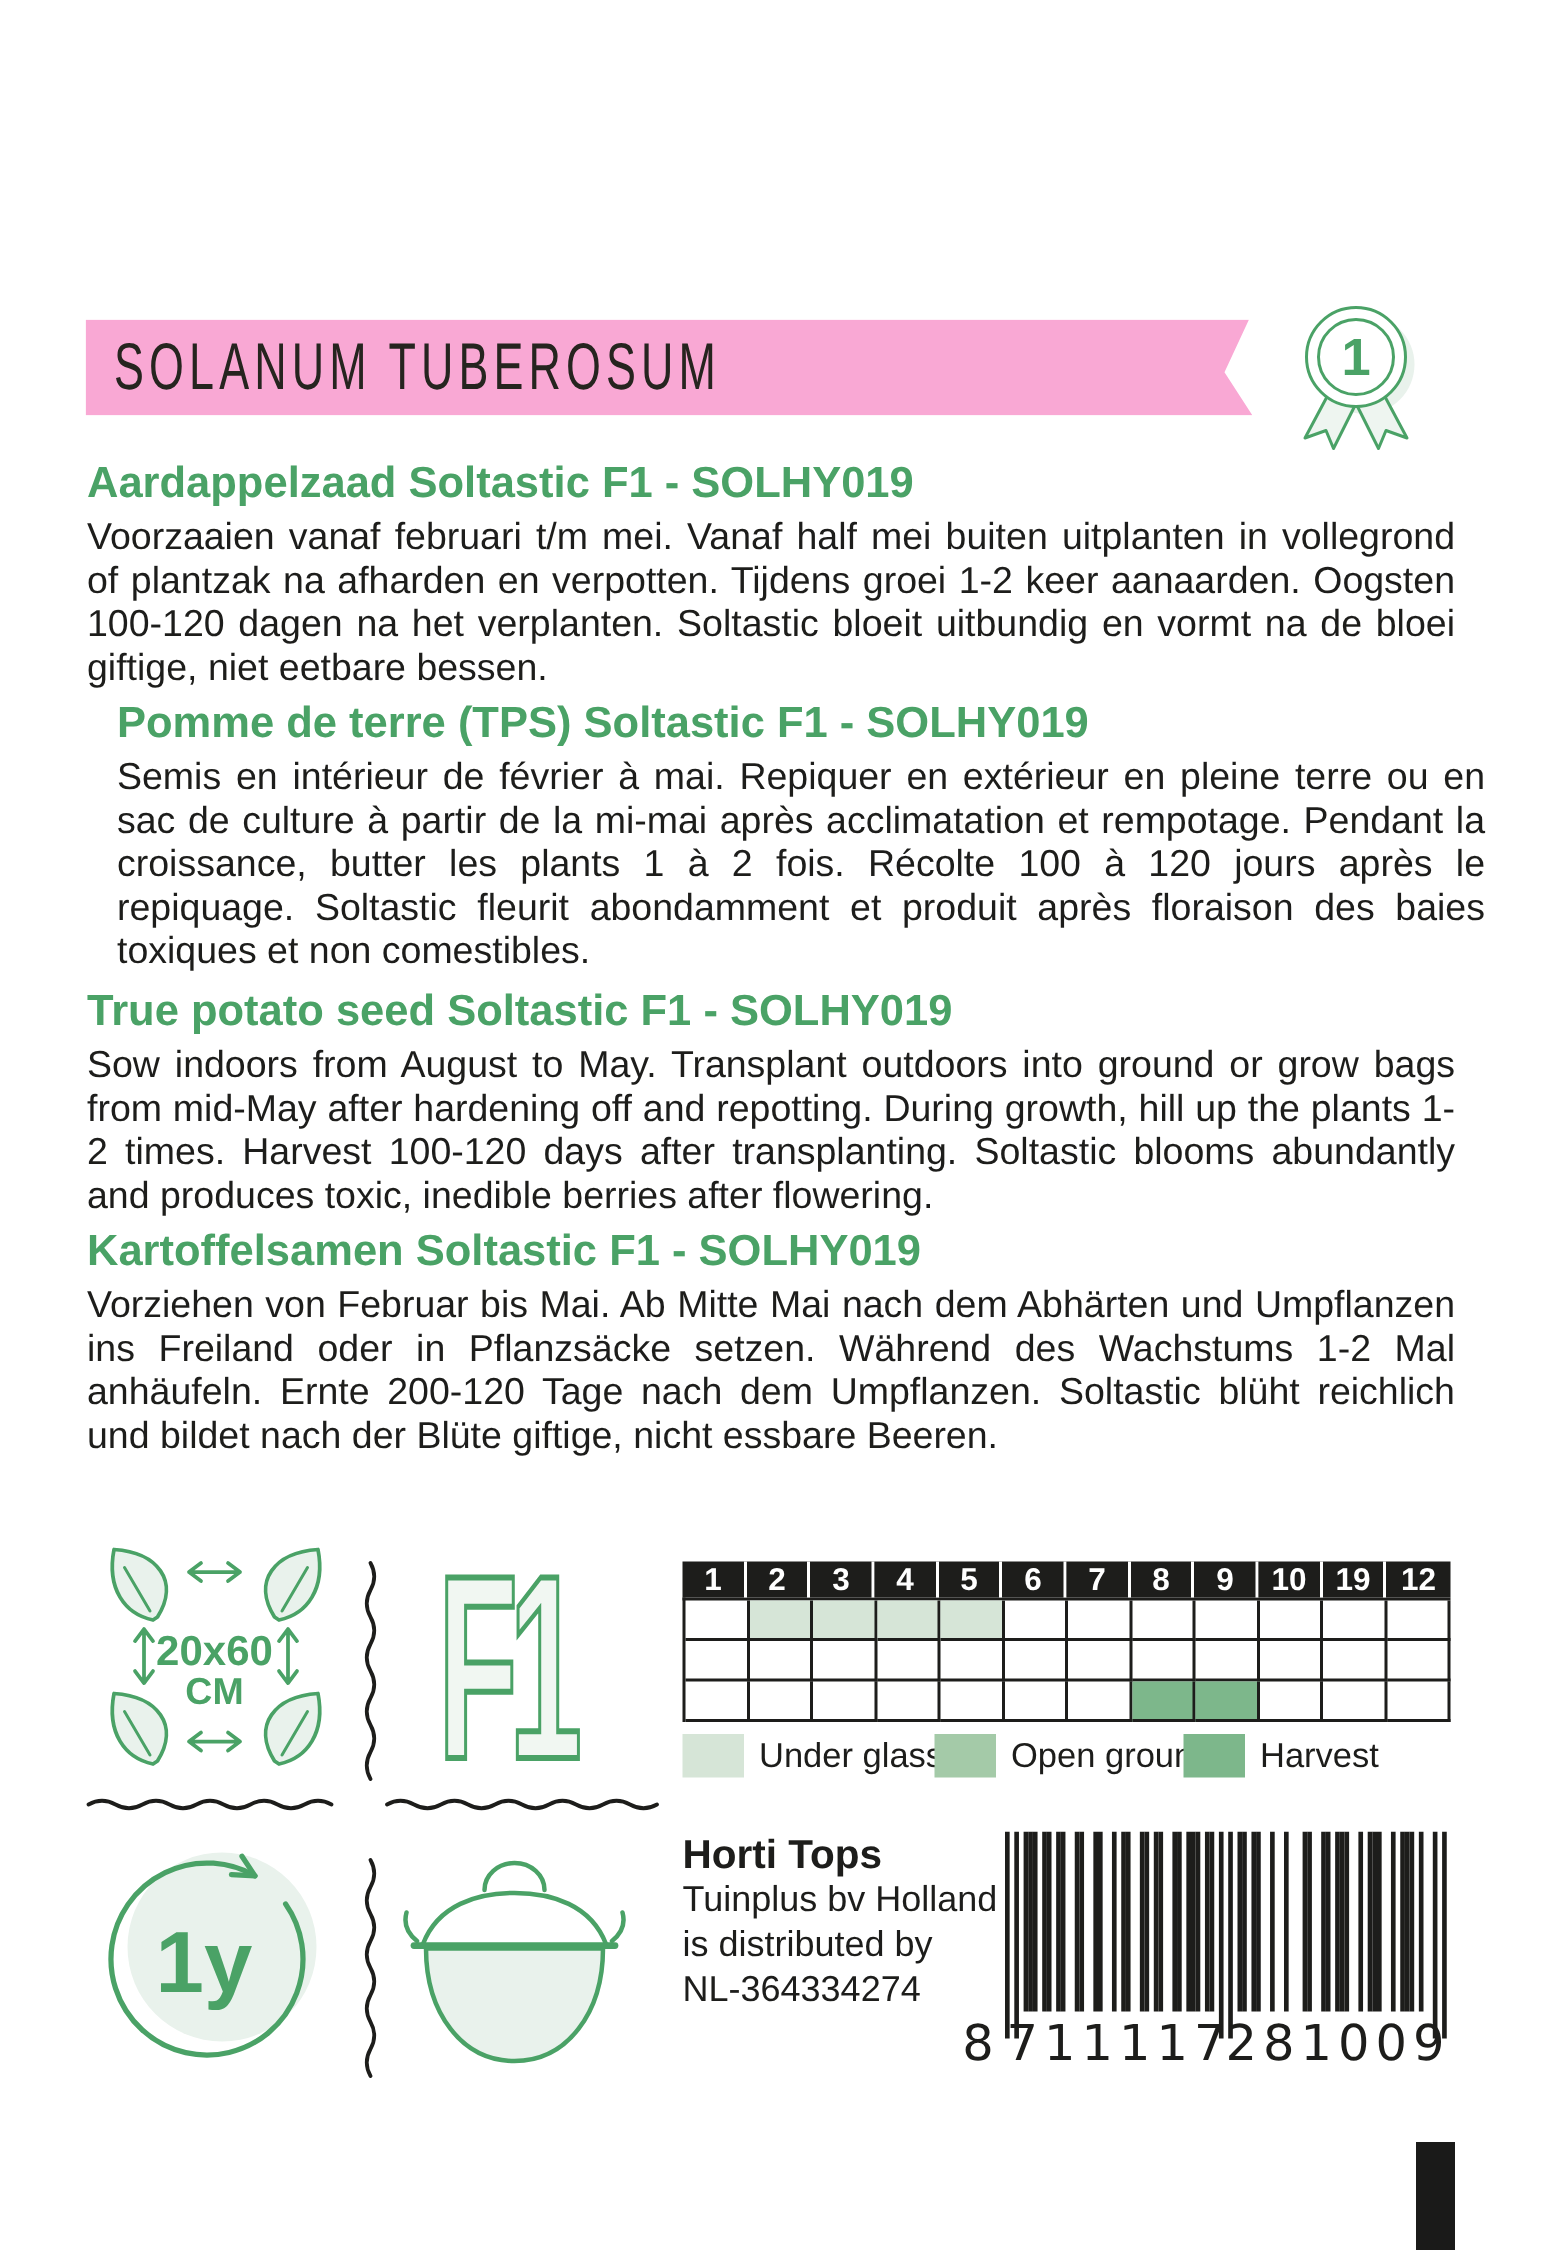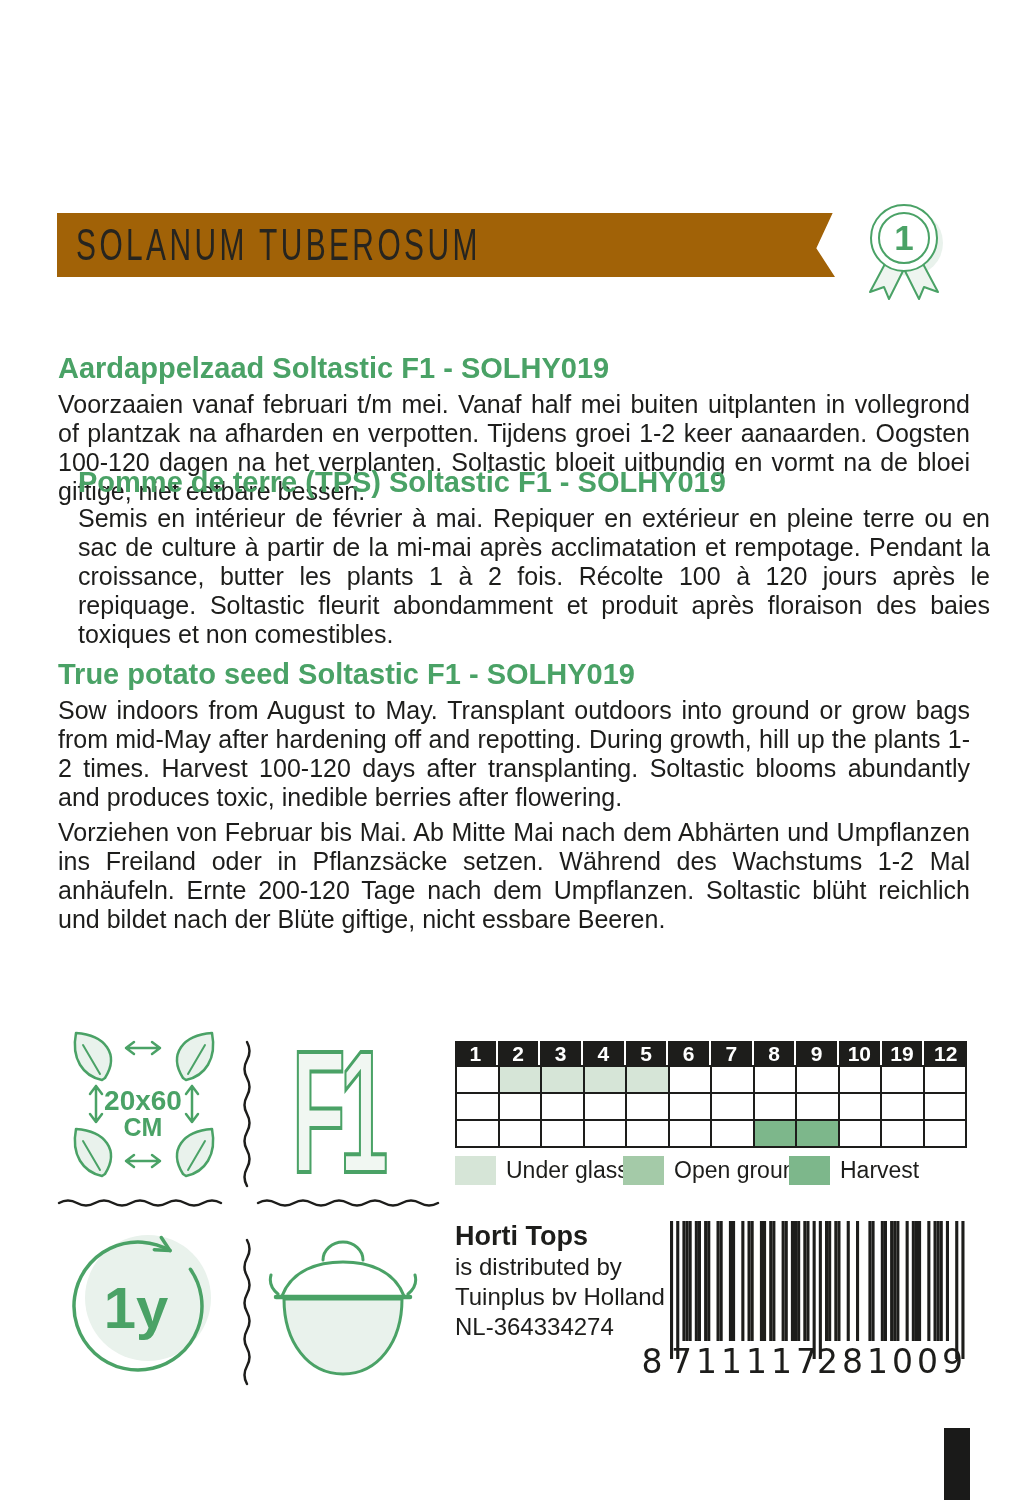--- a/index.html
+++ b/index.html
@@ -3,32 +3,32 @@
 <meta charset="utf-8">
 <style>
   html,body{margin:0;padding:0;background:#ffffff;}
   .page{
     position:relative;width:1029px;height:1500px;background:#fff;overflow:hidden;
     font-family:"Liberation Sans",sans-serif;color:#1d1d1b;
   }
   
   .title-band{
     position:absolute;left:57px;top:213px;width:778px;height:64px;
-    background:#a16207;display:flex;align-items:center;
+    background:#f9a8d4;display:flex;align-items:center;
     clip-path:polygon(0 0,99.7% 0,97.6% 55%,100% 100%,0 100%);
   }
   .title-text{
     font-size:44px;letter-spacing:5px;color:#26241f;white-space:nowrap;
     transform:scaleX(0.68);transform-origin:left center;padding-left:28px;font-weight:500;
   }
   
   .section{position:absolute;left:58px;width:912px;}
   .section h2{margin:0 0 6px 0;font-size:29px;line-height:32px;color:#4aa266;font-weight:bold;}
   .section p{margin:0;font-size:25px;line-height:29px;text-align:justify;color:#1d1d1b;}
-  .sec-nl{top:306px;margin-top:46px;} .sec-fr{top:466px;margin-left:20px;} .sec-en{top:658px;} .sec-de{top:818px;}
+  .sec-nl{top:306px;} .sec-fr{top:466px;margin-left:20px;} .sec-en{top:658px;} .sec-de{top:818px;}
   .abs{position:absolute;}
   
   #calendar{position:absolute;left:455px;top:1041px;width:512px;}
   .cal-header{display:grid;grid-template-columns:repeat(12,1fr);}
   .cal-header .hcell{
     background:#1d1d1b;color:#fff;font-weight:bold;font-size:21px;text-align:center;
     height:24px;line-height:25px;border-right:2px solid #fff;box-sizing:border-box;
   }
   .cal-header .hcell:last-child{border-right:none;}
   .cal-body{
@@ -80,20 +80,21 @@
   </div>
   <div class="section sec-fr">
     <h2>Pomme de terre (TPS) Soltastic F1 - SOLHY019</h2>
     <p>Semis en intérieur de février à mai. Repiquer en extérieur en pleine terre ou en sac de culture à partir de la mi-mai après acclimatation et rempotage. Pendant la croissance, butter les plants 1 à 2 fois. Récolte 100 à 120 jours après le repiquage. Soltastic fleurit abondamment et produit après floraison des baies toxiques et non comestibles.</p>
   </div>
   <div class="section sec-en">
     <h2>True potato seed Soltastic F1 - SOLHY019</h2>
     <p>Sow indoors from August to May. Transplant outdoors into ground or grow bags from mid-May after hardening off and repotting. During growth, hill up the plants 1-2 times. Harvest 100-120 days after transplanting. Soltastic blooms abundantly and produces toxic, inedible berries after flowering.</p>
   </div>
   <div class="section sec-de">
+    <h2>Kartoffelsamen Soltastic F1 - SOLHY019</h2>
     <p>Vorziehen von Februar bis Mai. Ab Mitte Mai nach dem Abhärten und Umpflanzen ins Freiland oder in Pflanzsäcke setzen. Während des Wachstums 1-2 Mal anhäufeln. Ernte 200-120 Tage nach dem Umpflanzen. Soltastic blüht reichlich und bildet nach der Blüte giftige, nicht essbare Beeren.</p>
   </div>
 
   <svg class="abs" style="left:56px;top:1030px;" width="165" height="150" viewBox="0 0 165 150">
     <defs>
       <g id="leaf">
         <path d="M9,46 C-6,22 9,3 38,1 C43,27 31,44 12,48 Z" fill="#e9f2ec" stroke="#4aa266" stroke-width="2.5" stroke-linejoin="round"></path>
         <path d="M14,42 L31,13" stroke="#4aa266" stroke-width="2" stroke-linecap="round" fill="none"></path>
       </g>
     </defs>
@@ -211,22 +212,22 @@
     <path d="M55,34 a20,18 0 0 1 40,0" fill="#ffffff" stroke="#4aa266" stroke-width="3" stroke-linecap="round"></path>
     <path d="M14,70 C24,44 50,36 75,36 C100,36 126,44 136,70" fill="#ffffff" stroke="#4aa266" stroke-width="3" stroke-linecap="round"></path>
     <path d="M10,68 q-10,-8 -7,-19" fill="none" stroke="#4aa266" stroke-width="3" stroke-linecap="round"></path>
     <path d="M140,68 q10,-8 7,-19" fill="none" stroke="#4aa266" stroke-width="3" stroke-linecap="round"></path>
     <path d="M16,73 C16,116 40,148 75,148 C110,148 134,116 134,73 Z" fill="#e9f2ec" stroke="#4aa266" stroke-width="3" stroke-linejoin="round"></path>
     <path d="M8,71 H142" stroke="#4aa266" stroke-width="4.5" stroke-linecap="round"></path>
   </svg>
 
   <div id="distributor">
     <div class="dist-name">Horti Tops</div>
+    <div class="dist-line">Tuinplus bv Holland</div>
     <div class="dist-line">is distributed by</div>
-    <div class="dist-line">Tuinplus bv Holland</div>
     <div class="dist-line">NL-364334274</div>
   </div>
 
   <svg id="barcode" width="334" height="158" viewBox="0 0 334 158">
     <g id="barcode-bars">
         <rect x="34.0" y="0" width="3.1" height="138"></rect>
         <rect x="40.2" y="0" width="3.1" height="138"></rect>
         <rect x="46.4" y="0" width="3.1" height="120"></rect>
         <rect x="49.5" y="0" width="3.1" height="120"></rect>
         <rect x="52.6" y="0" width="3.1" height="120"></rect>

